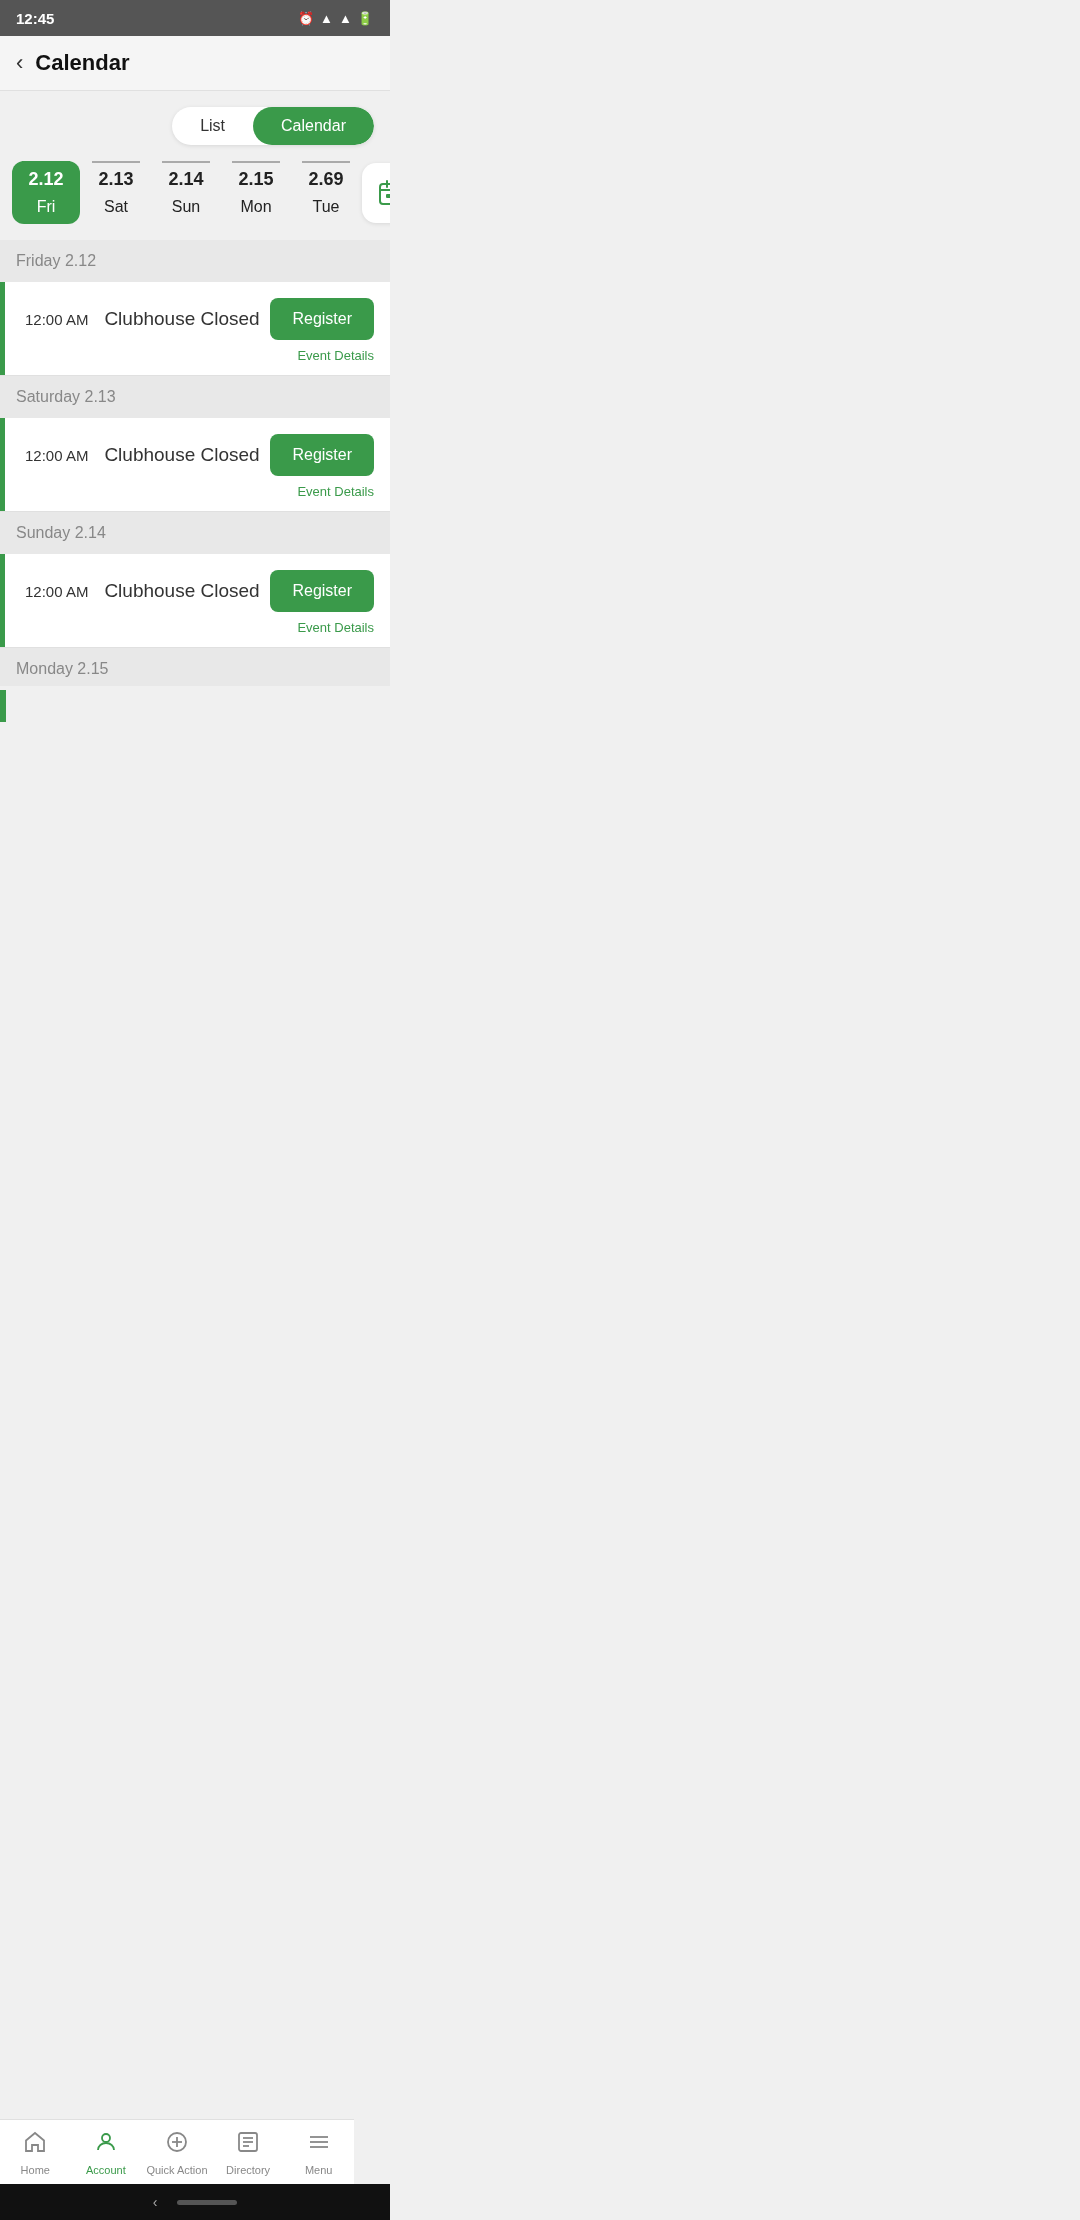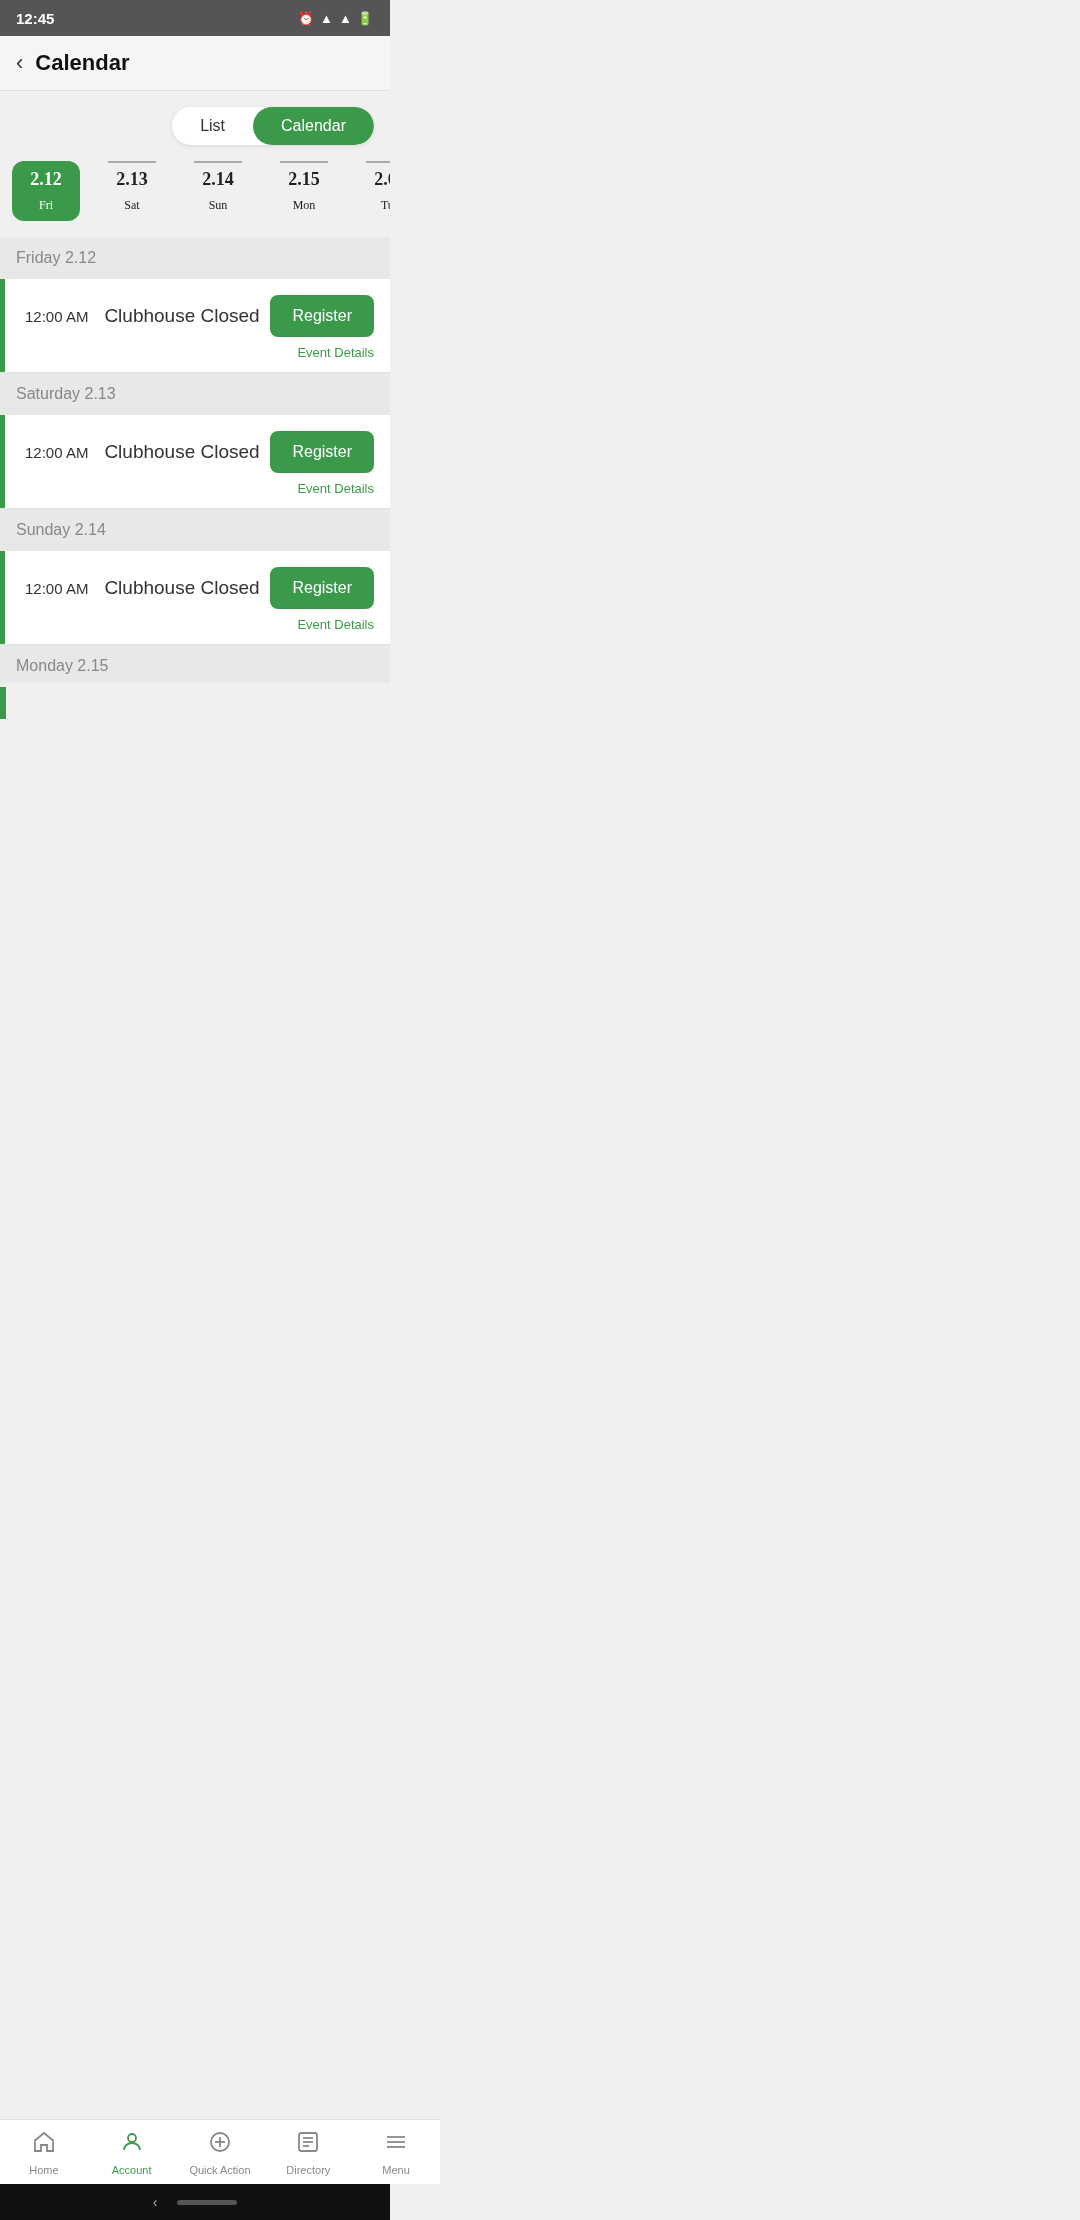--- a/index.html
+++ b/index.html
@@ -85,23 +85,22 @@
       color: white;
       border-radius: 25px;
     }
 
     
     .date-row {
       display: flex;
       align-items: center;
       padding: 8px 12px 16px;
       background: #f0f0f0;
-      gap: 18px;
+      gap: 2px;
       overflow-x: auto;
-      font-family: Liberation Serif, serif;
     }
     .date-item {
       display: flex;
       flex-direction: column;
       align-items: center;
       justify-content: center;
       min-width: 68px;
       padding: 8px 4px;
       cursor: pointer;
       border-radius: 12px;
@@ -121,21 +120,21 @@
       background: #aaa;
     }
     .date-item.active::after {
       background: #3a9a4a;
     }
     .date-num {
       font-size: 18px;
       font-weight: 700;
     }
     .date-day {
-      font-size: 12px;
+      font-size: 16px;
       font-weight: 400;
       margin-top: 8px;
     }
     .date-item.active .date-num,
     .date-item.active .date-day {
       color: white;
     }
     .date-item:not(.active) .date-num,
     .date-item:not(.active) .date-day {
       color: #222;
@@ -227,21 +226,21 @@
     
     .monday-partial {
       padding-bottom: 8px;
     }
 
     
     .bottom-nav {
       position: fixed;
       bottom: 36px;
       left: 0;
-      width: 440px;
+      width: 354px;
       background: white;
       display: flex;
       justify-content: space-around;
       align-items: center;
       padding: 10px 0 8px;
       border-top: 1px solid #e0e0e0;
     }
     .nav-item {
       display: flex;
       flex-direction: column;

